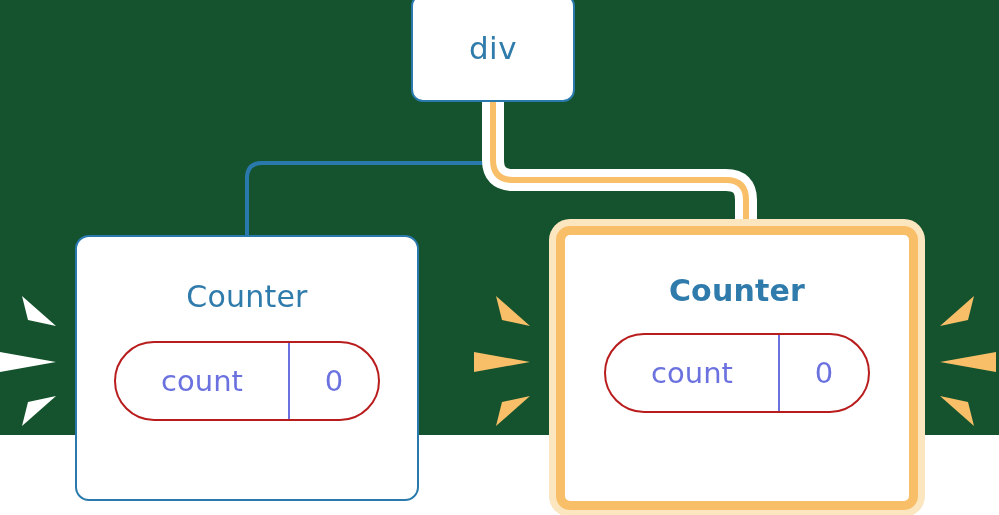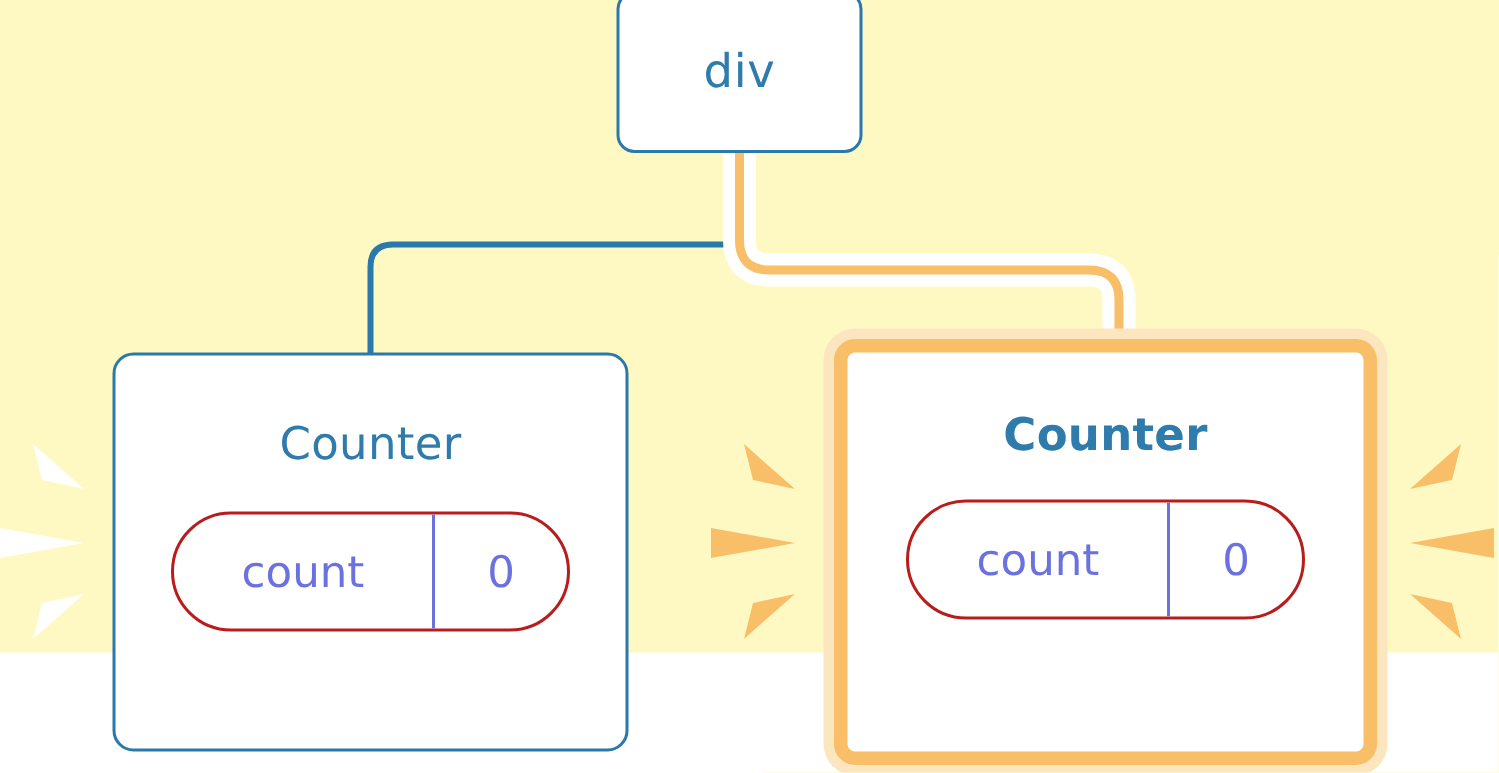--- a/index.html
+++ b/index.html
@@ -6,21 +6,21 @@
   html, body {
     width: 999px;
     height: 515px;
     overflow: hidden;
     font-family: "DejaVu Sans", sans-serif;
   }
   #stage {
     position: relative;
     width: 999px;
     height: 435px;
-    background: #fef9c3;
+    background: #14532d;
   }
   #wires {
     position: absolute;
     left: 0; top: 0;
     width: 999px; height: 515px;
     pointer-events: none;
   }
   .node {
     position: absolute;
     background: #ffffff;

